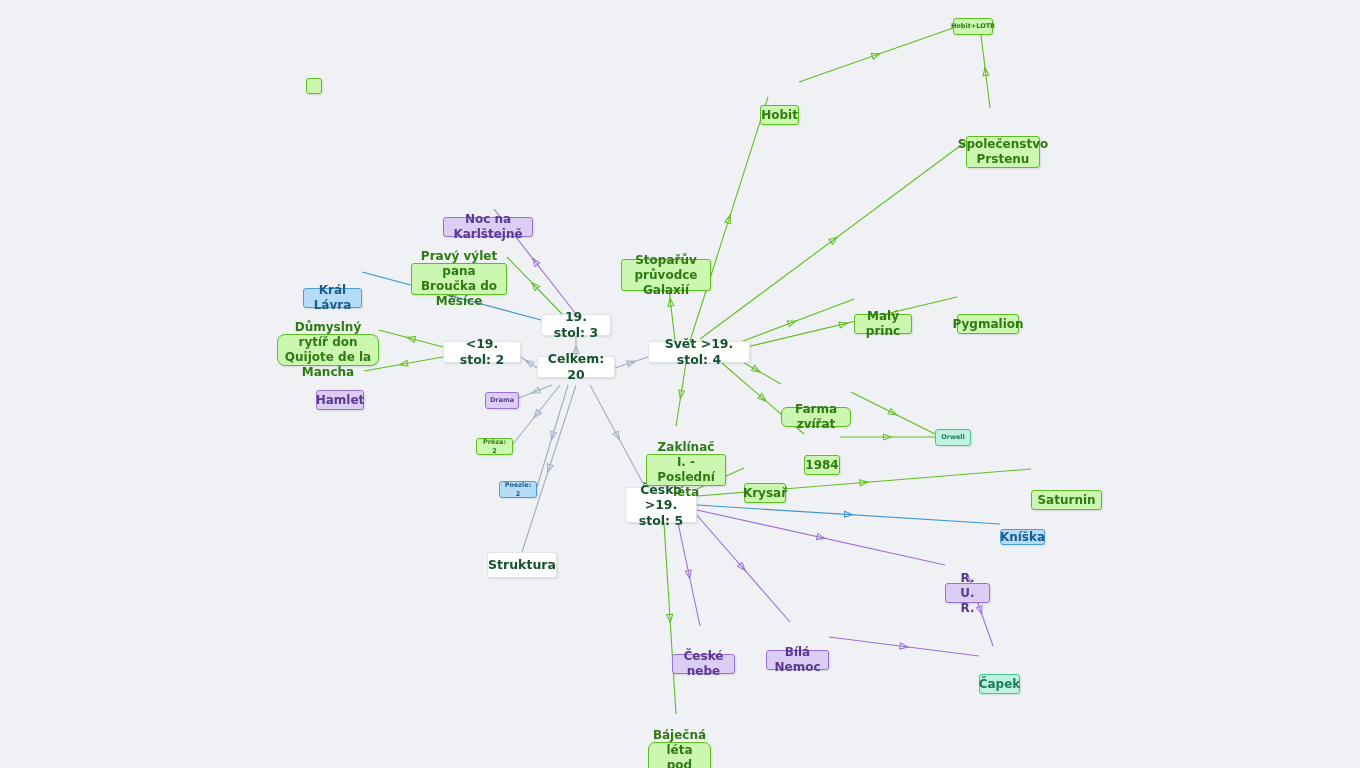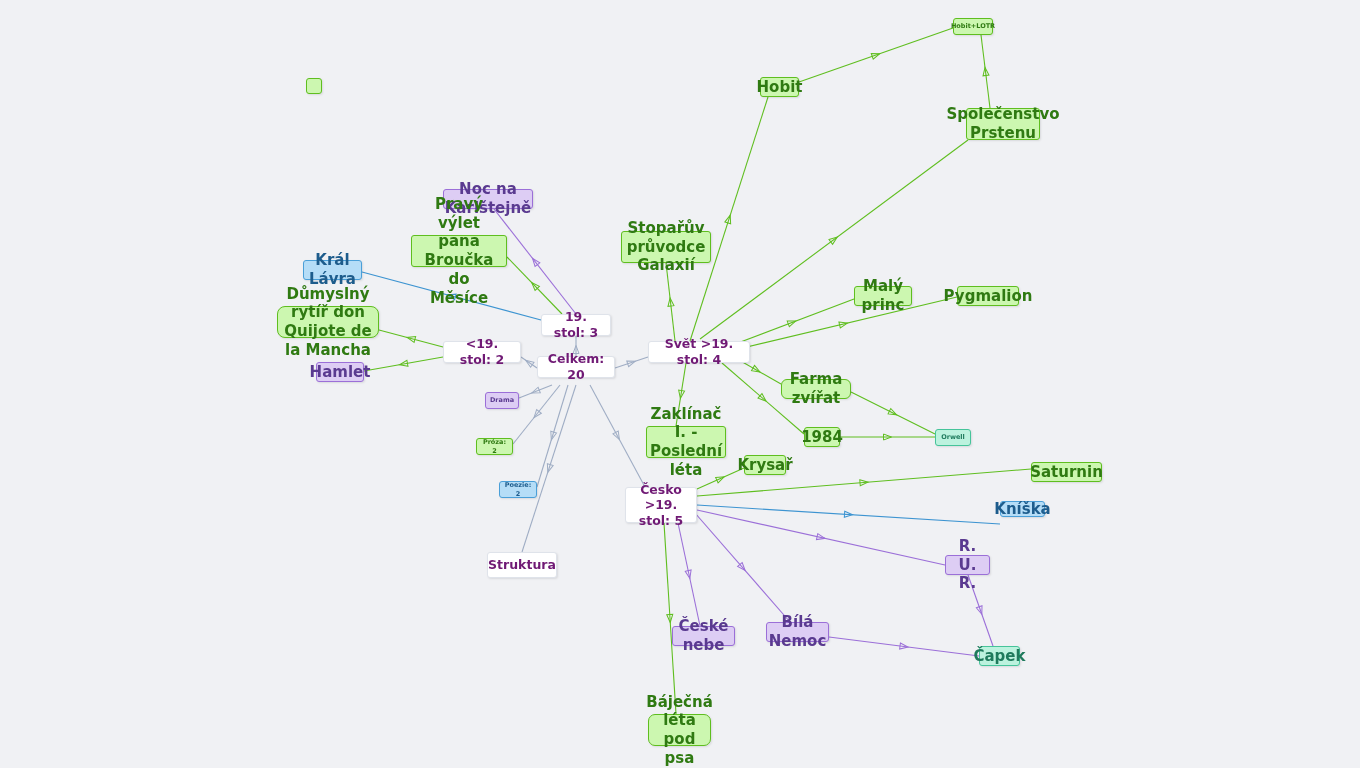--- a/index.html
+++ b/index.html
@@ -57,25 +57,25 @@
   }
   .n-mint {
     background: #bcf2de;
     border: 1px solid #46c49a;
     color: #1f7a5c;
     font-weight: bold;
   }
   .n-white {
     background: #ffffff;
     border: 1px solid #dfe3ea;
-    color: #701a75;
+    color: #14532d;
     font-weight: bold;
   }
   .sz-lg { font-size: 12.5px; }
-  .sz-md { font-size: 15px; }
+  .sz-md { font-size: 12px; margin-top: 28px; }
   .sz-xs { font-size: 6.5px; }
 </style>
 </head>
 <body>
 
 <div id="canvas">
   <svg id="edge-layer" width="1360" height="768" viewBox="0 0 1360 768">
       <g>
         <line x1="576" y1="363" x2="576" y2="336" stroke="#9fadc4" stroke-width="1.1"></line>
         <polygon points="-4,-3 4,0 -4,3" fill="none" stroke="#9fadc4" stroke-width="1" transform="translate(576,349.5) rotate(-90)"></polygon>

